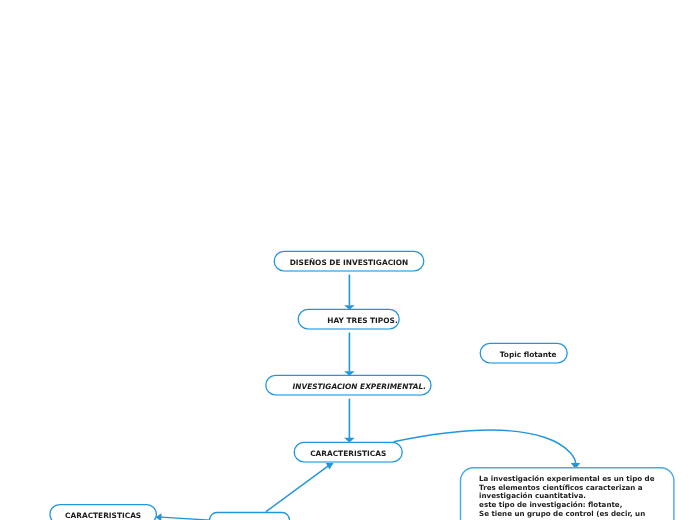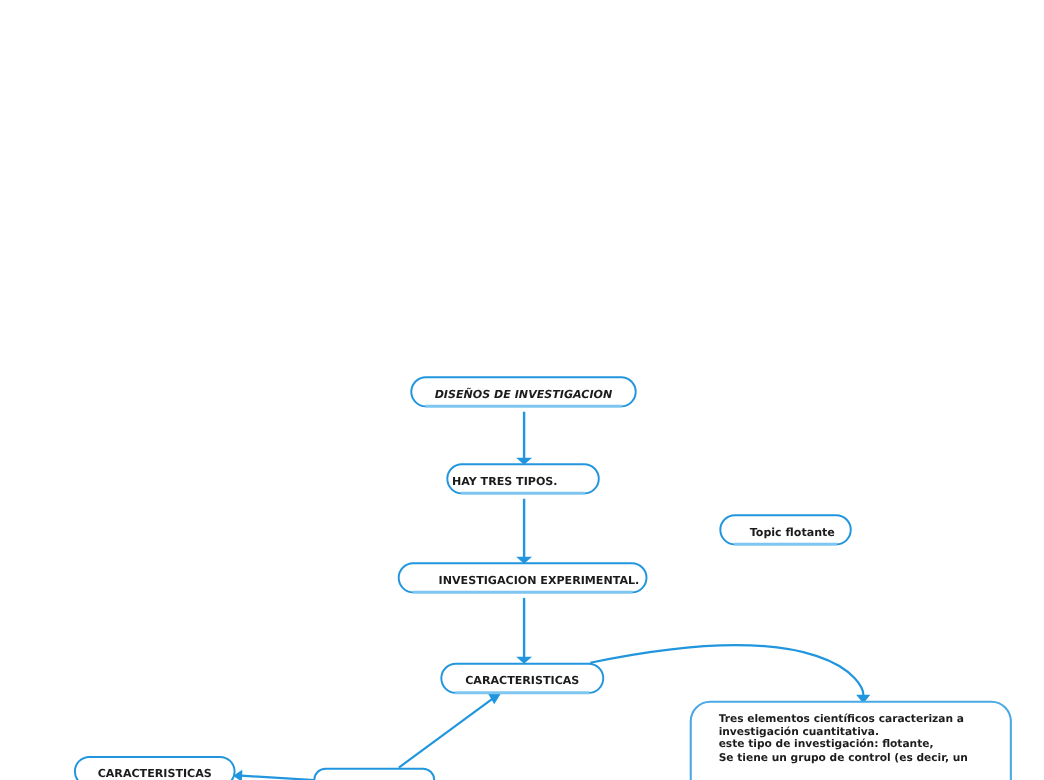--- a/index.html
+++ b/index.html
@@ -48,41 +48,42 @@
       <rect x="480.2" y="343.45" width="87" height="19.45" rx="9.725" ry="9.725" fill="#ffffff" stroke="none"></rect>
       <path d="M489.925 362.9 A 9.725 9.725 0 0 1 489.925 343.45 L 557.475 343.45 A 9.725 9.725 0 0 1 557.475 362.9" fill="none" stroke="#2196de" stroke-width="1.3"></path>
       <path d="M489.52500000000003 362.9 L 557.875 362.9" fill="none" stroke="#7ec6f0" stroke-width="2"></path>
       <rect x="49.9" y="504.6" width="106.5" height="19.45" rx="9.725" ry="9.725" fill="#ffffff" stroke="none"></rect>
       <path d="M59.625 524.0500000000001 A 9.725 9.725 0 0 1 59.625 504.6 L 146.675 504.6 A 9.725 9.725 0 0 1 146.675 524.0500000000001" fill="none" stroke="#2196de" stroke-width="1.3"></path>
       <path d="M59.225 524.0500000000001 L 147.07500000000002 524.0500000000001" fill="none" stroke="#7ec6f0" stroke-width="2"></path>
       <rect x="209.5" y="512.5" width="80" height="15" rx="7.5" ry="7.5" fill="#ffffff" stroke="none"></rect>
       <path d="M217 527.5 A 7.5 7.5 0 0 1 217 512.5 L 282 512.5 A 7.5 7.5 0 0 1 282 527.5" fill="none" stroke="#2196de" stroke-width="1.3"></path>
       <path d="M216.6 527.5 L 282.4 527.5" fill="none" stroke="#7ec6f0" stroke-width="2"></path>
     </svg>
-<div class="lbl" style="left: 274.2px; top: 257.5px; width: 149.6px; height: 10px; line-height: 10px; font-style: italic;">
+<div class="lbl" style="left: 274.2px; top: 257.5px; width: 149.6px; height: 10px; line-height: 10px;">
       <span>DISEÑOS DE INVESTIGACION</span>
     </div>
-    <div class="lbl" style="left: 286px; top: 315.5px; width: 101px; height: 10px; line-height: 10px;">
+    <div class="lbl" style="left: 312px; top: 315.5px; width: 101px; height: 10px; line-height: 10px;">
       <span>HAY TRES TIPOS.</span>
     </div>
-    <div class="lbl" style="left: 265.8px; top: 381.5px; width: 187px; height: 10px; line-height: 10px;">
+    <div class="lbl" style="left: 265.8px; top: 381.5px; width: 187px; height: 10px; line-height: 10px; font-style: italic;">
       <span>INVESTIGACION EXPERIMENTA</span>
       <span class="sup">L.</span>
     </div>
     <div class="lbl" style="left: 294.2px; top: 448.5px; width: 108px; height: 10px; line-height: 10px;">
       <span>CARACTERISTICAS</span>
     </div>
     <div class="lbl" style="left: 480.2px; top: 349.5px; width: 96px; height: 10px; line-height: 10px;">
       <span>Topic flotante</span>
     </div>
     <div class="lbl" style="left: 49.9px; top: 510.5px; width: 106.5px; height: 10px; line-height: 10px;">
       <span>CARACTERISTICAS</span>
     </div>
     <div class="lbl" style="left: 209.5px; top: 516.5px; width: 80px; height: 10px; line-height: 10px;">
       <span></span>
     </div>
     <div class="note-text" style="left: 479.1px; top: 474.8px;">
+      <div class="ln">La investigación experimental es un tipo de</div>
       <div class="ln">Tres elementos científicos caracterizan a</div>
       <div class="ln">investigación cuantitativa.</div>
       <div class="ln">este tipo de investigación: flotante,</div>
       <div class="ln">Se tiene un grupo de control (es decir, un</div>
     </div>
   </div>
 
 </body></html>

